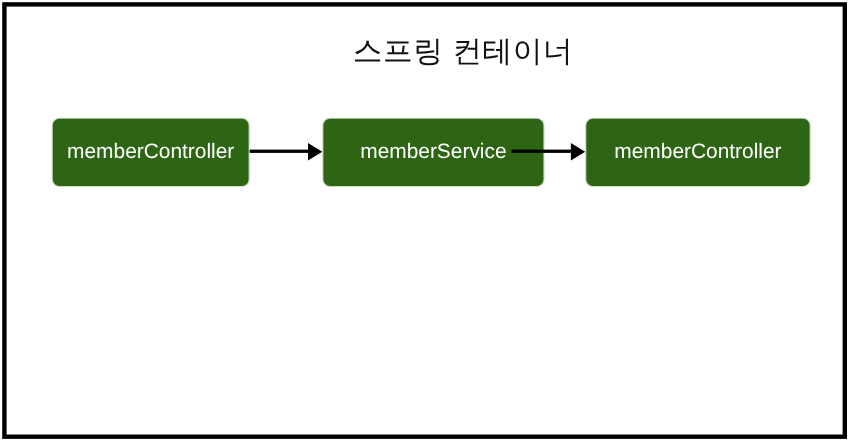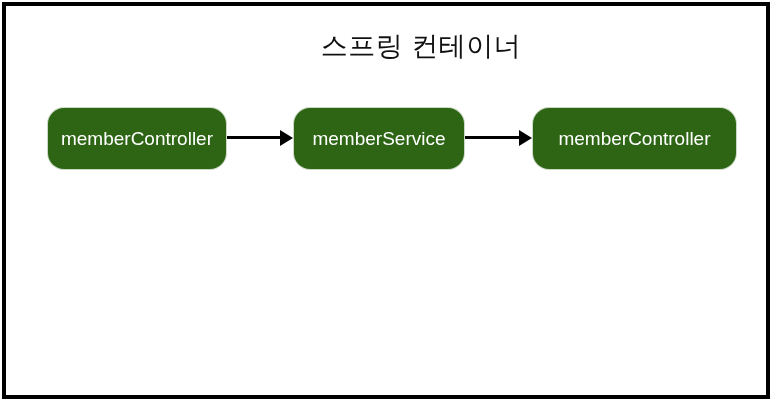--- a/index.html
+++ b/index.html
@@ -35,31 +35,31 @@
     font-weight: 500;
     color: #111111;
     letter-spacing: 0.5px;
     margin-left: 35px;
   }
   .node {
     position: absolute;
     top: 102px;
     height: 61px;
     background: #2d6515;
-    border-radius: 16px;
+    border-radius: 6px;
     box-shadow: 0 0 0 1px rgba(45,101,21,0.25);
     display: flex;
     align-items: center;
     justify-content: center;
     color: #ffffff;
     font-size: 19px;
     box-sizing: border-box;
   }
   .node-controller { left: 42px;  width: 178px; }
-  .node-service    { left: 288px; width: 170px; }
+  .node-service    { left: 288px; width: 200px; }
   .node-repository { left: 527px; width: 203px; }
   .arrow {
     position: absolute;
     top: 130px;
     height: 3px;
     background: #000000;
   }
   .arrow::after {
     content: "";
     position: absolute;

